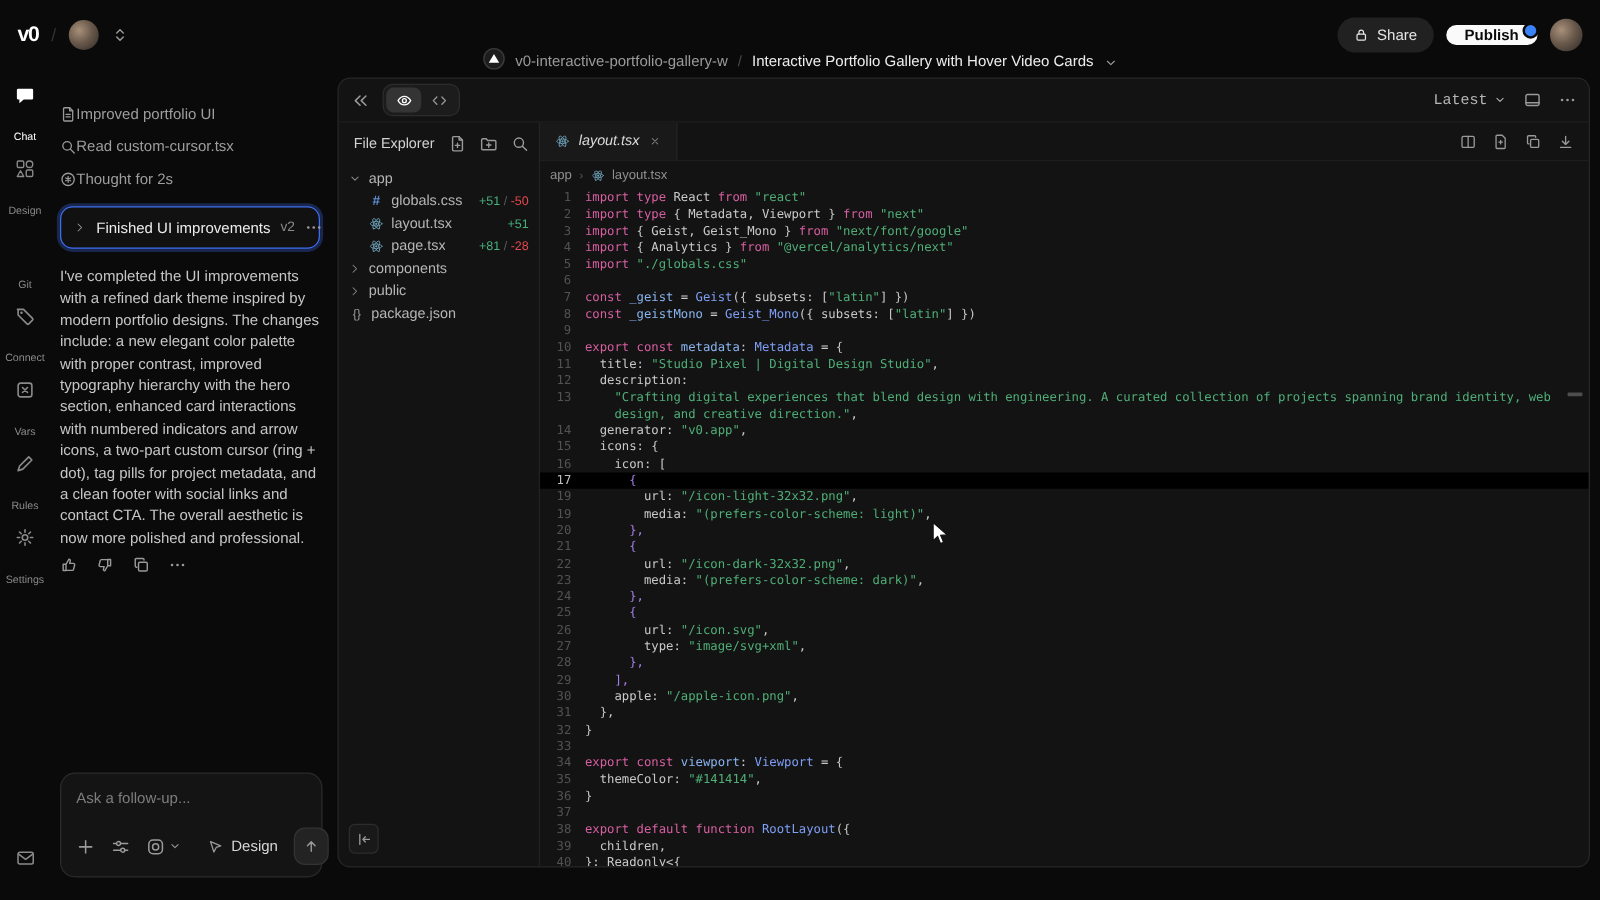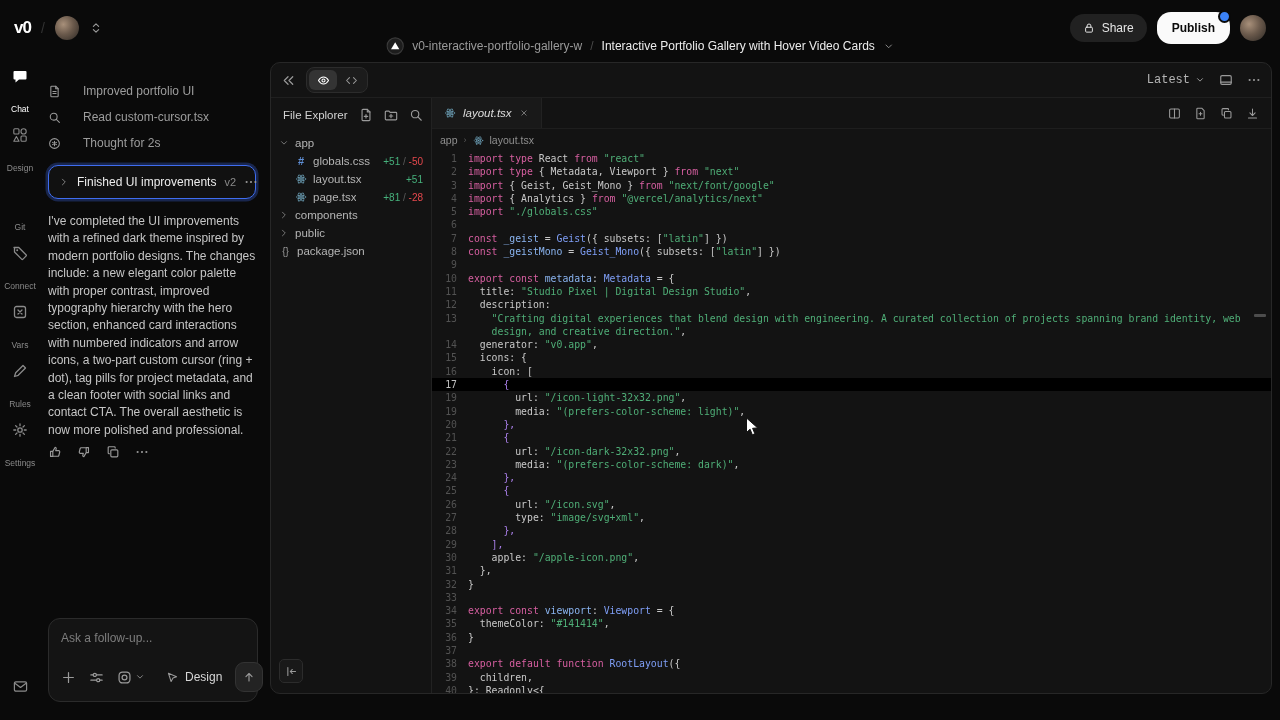--- a/index.html
+++ b/index.html
@@ -13,41 +13,41 @@
   .g{color:#9a9a9a}
 
   
   .topbar{position:absolute;left:0;top:0;right:0;height:56px;display:flex;align-items:center;padding:0 14px;box-sizing:border-box;}
   .tb-left{display:flex;align-items:center;gap:10px;}
   .logo{font-weight:800;font-size:17px;letter-spacing:-1px;color:#fff;}
   .tb-sep{color:#333;font-size:14px;}
   .avatar{border-radius:50%;background:radial-gradient(circle at 35% 35%,#a8907a 0%,#6b5a4c 45%,#2c2824 100%);display:inline-block;}
   .avatar.sm{width:24px;height:24px;}
   .avatar.md{width:26px;height:26px;}
-  .tb-center{position:absolute;left:50%;top:18px;height:56px;transform:translateX(-50%);display:flex;align-items:center;gap:8px;white-space:nowrap;}
+  .tb-center{position:absolute;left:50%;top:0;height:56px;transform:translateX(-50%);display:flex;align-items:flex-end;gap:8px;white-space:nowrap;}
   .tb-center .proj{color:#9a9a9a;font-size:12px;}
   .tb-center .slash{color:#4a4a4a;font-size:12px;}
   .tb-center .page{color:#ededed;font-size:12px;}
   .tb-right{margin-left:auto;display:flex;align-items:center;gap:10px;}
   .btn-share{display:flex;align-items:center;gap:7px;height:28px;padding:0 13px;border-radius:14px;background:#212121;border:none;color:#e5e5e5;font-size:12px;font-family:inherit;cursor:pointer;}
-  .btn-publish{position:relative;height:32px;padding:0 15px;border-radius:14px;background:#fafafa;border:none;color:#0a0a0a;font-size:12px;font-weight:600;font-family:inherit;cursor:pointer;}
+  .btn-publish{position:relative;height:16px;padding:0 15px;border-radius:14px;background:#fafafa;border:none;color:#0a0a0a;font-size:12px;font-weight:600;font-family:inherit;cursor:pointer;}
   .btn-publish .dot{position:absolute;top:-2px;right:-1px;width:9px;height:9px;border-radius:50%;background:#3b82f6;border:2px solid #0a0a0a;}
 
   
   .rail{position:absolute;left:0;top:56px;bottom:0;width:40px;display:flex;flex-direction:column;align-items:center;padding-top:12px;box-sizing:border-box;}
   .rail-item{display:flex;flex-direction:column;align-items:center;gap:20px;margin-bottom:13px;color:#8a8a8a;cursor:pointer;}
   .rail-item .rlabel{font-size:8.5px;}
   .rail-item.active{color:#fff;}
   .rail-mail{margin-top:auto;margin-bottom:26px;color:#8a8a8a;}
 
   
   .chat{position:absolute;left:40px;top:56px;bottom:0;width:230px;box-sizing:border-box;padding:12px 14px 0 8px;}
   .msg{margin:0;font-size:12px;line-height:17.4px;color:#c6c6c6;}
   .tasks{margin-top:10px;}
-  .task{display:flex;align-items:center;gap:22px;height:26px;color:#9d9d9d;font-size:12px;cursor:pointer;}
+  .task{display:flex;align-items:center;gap:0;height:26px;color:#9d9d9d;font-size:12px;cursor:pointer;}
   .vcard{margin:9px 0 4px 0;display:flex;align-items:center;gap:8px;background:#111;border:1px solid #3f6df0;box-shadow:0 0 0 2.5px rgba(62,105,235,.30);border-radius:10px;padding:9px 10px;cursor:pointer;}
   .vtitle{flex:1;font-size:12px;color:#ececec;white-space:nowrap;}
   .vver{font-size:11px;color:#8a8a8a;}
   .msg2{margin-top:14px;}
   .actions{display:flex;align-items:center;gap:15px;margin-top:6px;color:#9a9a9a;}
   .actions .ic{cursor:pointer;}
   .inputcard{position:absolute;left:8px;right:12px;bottom:18px;height:84px;background:#141414;border:1px solid #2b2b2b;border-radius:12px;box-sizing:border-box;padding:12px;}
   .ph{font-size:12px;color:#7d7d7d;cursor:text;}
   .inputrow{position:absolute;left:12px;right:10px;bottom:9px;display:flex;align-items:center;gap:13px;}
   .modelsel{display:flex;align-items:center;gap:3px;cursor:pointer;}

